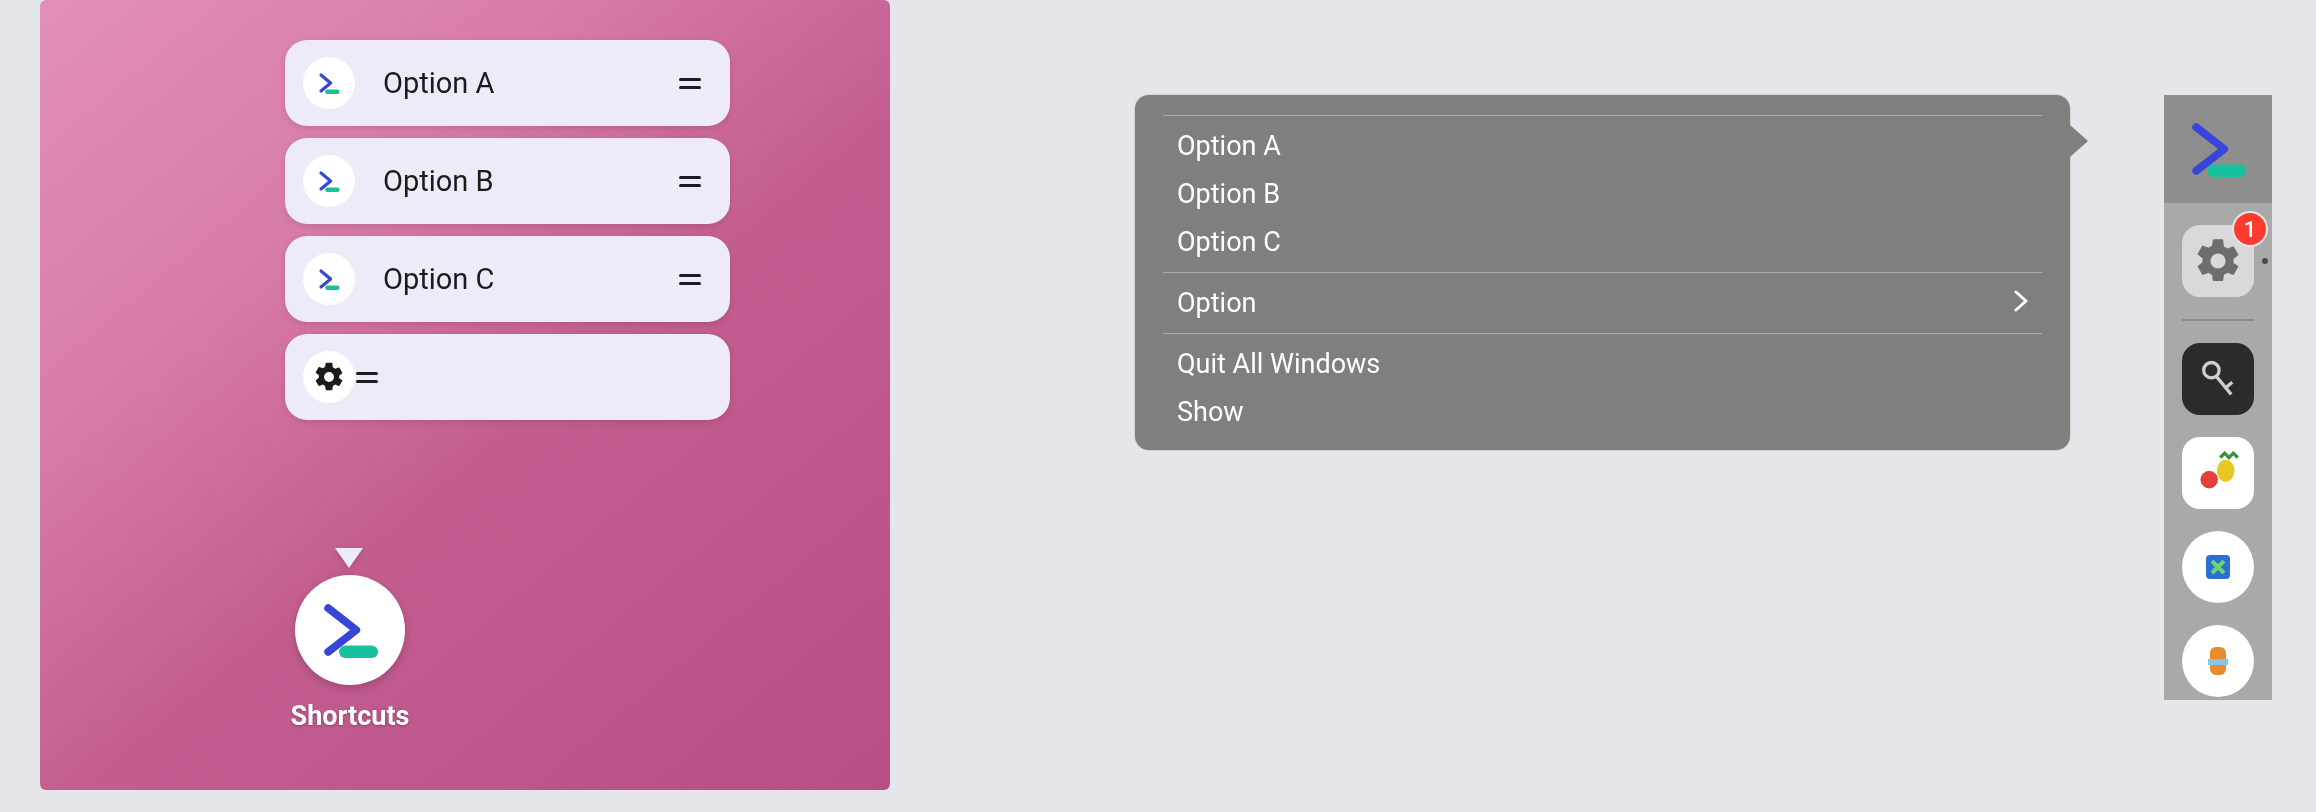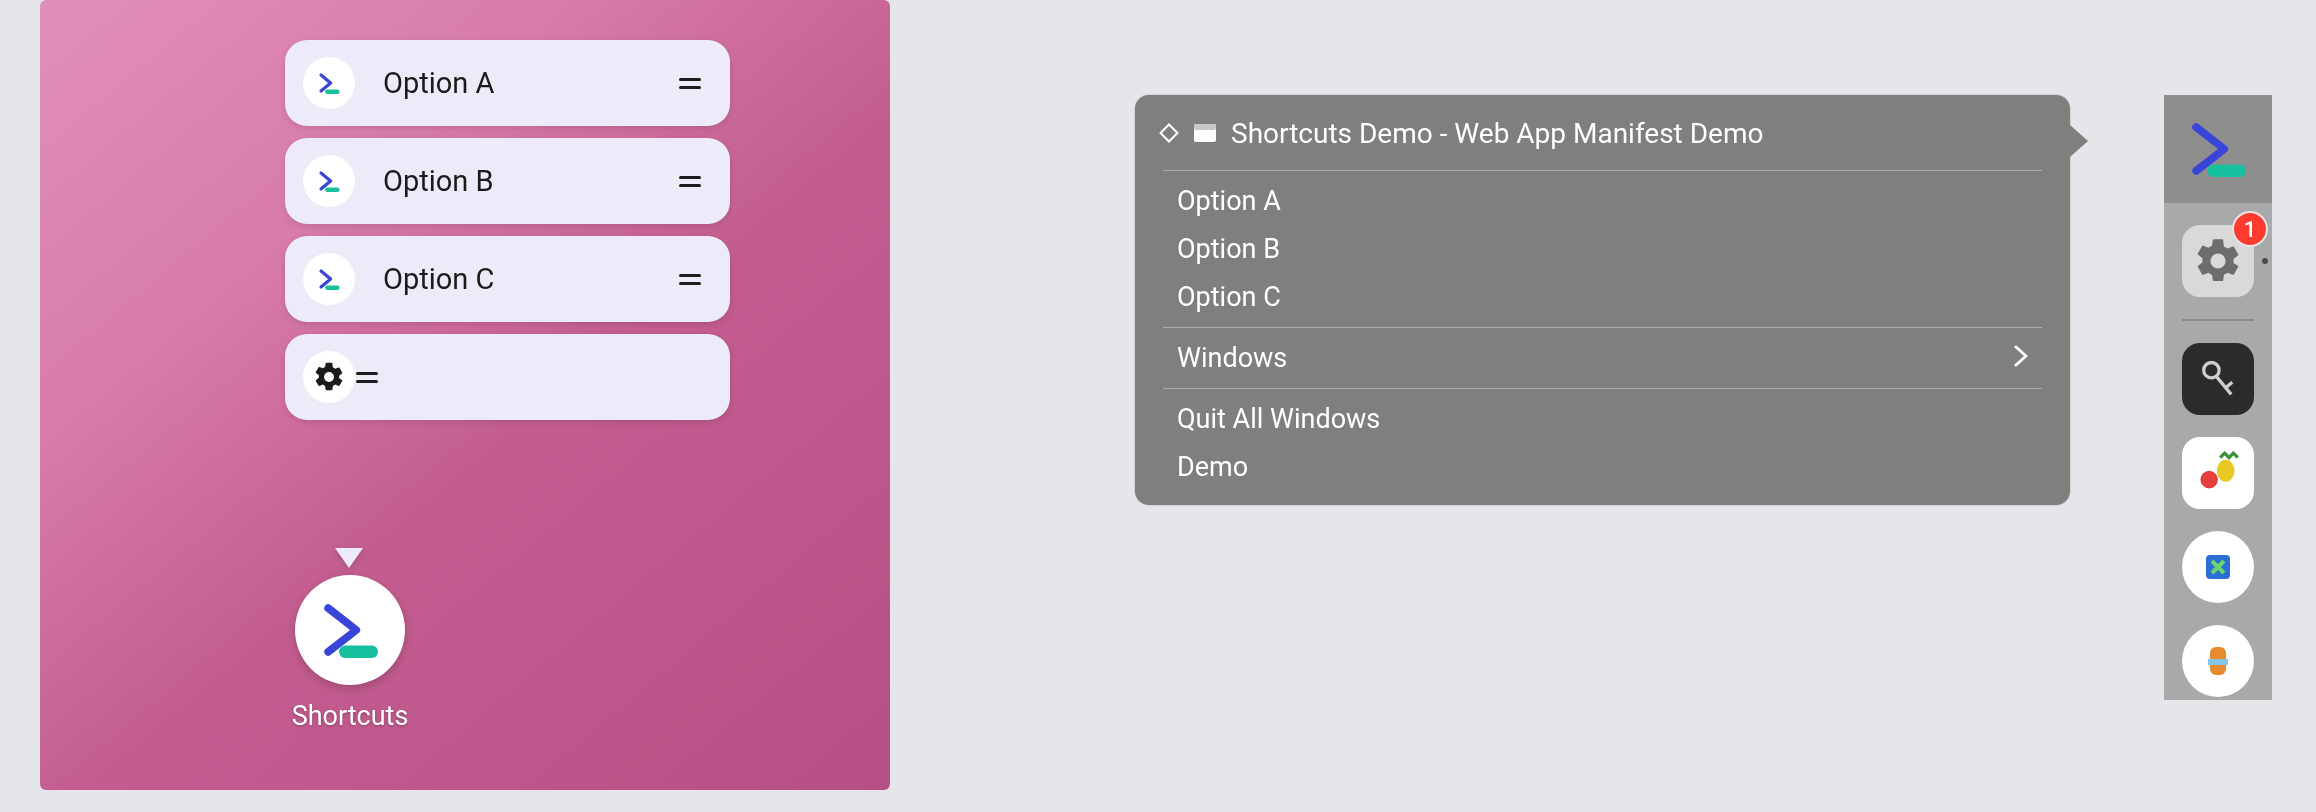--- a/index.html
+++ b/index.html
@@ -110,21 +110,21 @@
     box-shadow: 0 3px 8px rgba(0,0,0,0.2);
   }
   .android-app-label {
     position: absolute;
     left: 205px;
     top: 700px;
     width: 210px;
     text-align: center;
     color: #ffffff;
     font-size: 27px;
-    font-weight: 400;
+    font-weight: 700;
     text-shadow: 0 1px 3px rgba(0,0,0,0.3);
   }
 
   
   svg.pwa-logo .chev { stroke: #3845d8; stroke-width: 10; fill: none; stroke-linecap: round; stroke-linejoin: round; }
   svg.pwa-logo .under { fill: #18c19e; }
 
   
   .mac-menu {
     position: absolute;
@@ -303,64 +303,50 @@
   <div class="android-app-icon">
     <svg class="pwa-logo" viewBox="0 0 100 100" width="78" height="78">
       <polyline class="chev" points="22,22 58,50 22,78"></polyline>
       <rect class="under" x="36" y="70" width="50" height="16" rx="8"></rect>
     </svg>
   </div>
   <div class="android-app-label">Shortcuts</div>
 </div>
 
 <div class="mac-menu">
-  <div class="header-row">
-    <span>
-      <svg width="20" height="20" viewBox="0 0 20 20">
-          <rect x="4" y="4" width="12" height="12" fill="none" stroke="#fff" stroke-width="2" transform="rotate(45 10 10)"></rect>
-        </svg>
-    </span>
-    <span>
-      <svg width="24" height="20" viewBox="0 0 24 20">
-          <rect x="1" y="1" width="22" height="18" rx="2" fill="#fff"></rect>
-          <rect x="1" y="1" width="22" height="6" rx="2" fill="#c8c8c8"></rect>
-        </svg>
-    </span>
-    <span class="title">Shortcuts Demo - Web App Manifest Demo</span>
-  </div>
   <div class="sep"></div>
 
   <div class="row">
       <span>Option A</span>
     </div>
   <div class="row">
       <span>Option B</span>
     </div>
   <div class="row">
       <span>Option C</span>
     </div>
 
   <div class="sep"></div>
 
   <div class="row">
-    <span>Windows</span>
+    <span>Option</span>
     <span class="chevr">
       <svg width="14" height="22" viewBox="0 0 14 22">
           <polyline points="2,2 12,11 2,20" fill="none" stroke="#fff" stroke-width="3" stroke-linecap="round" stroke-linejoin="round"></polyline>
         </svg>
     </span>
   </div>
 
   <div class="sep"></div>
 
   <div class="row">
       <span>Quit All Windows</span>
     </div>
   <div class="row">
-      <span>Demo</span>
+      <span>Show</span>
     </div>
 </div>
 
 <div class="dock">
   <div class="tile-selected">
     <svg class="pwa-logo" viewBox="0 0 100 100" width="78" height="78">
       <polyline class="chev" points="22,22 58,50 22,78"></polyline>
       <rect class="under" x="36" y="70" width="50" height="16" rx="8"></rect>
     </svg>
   </div>

